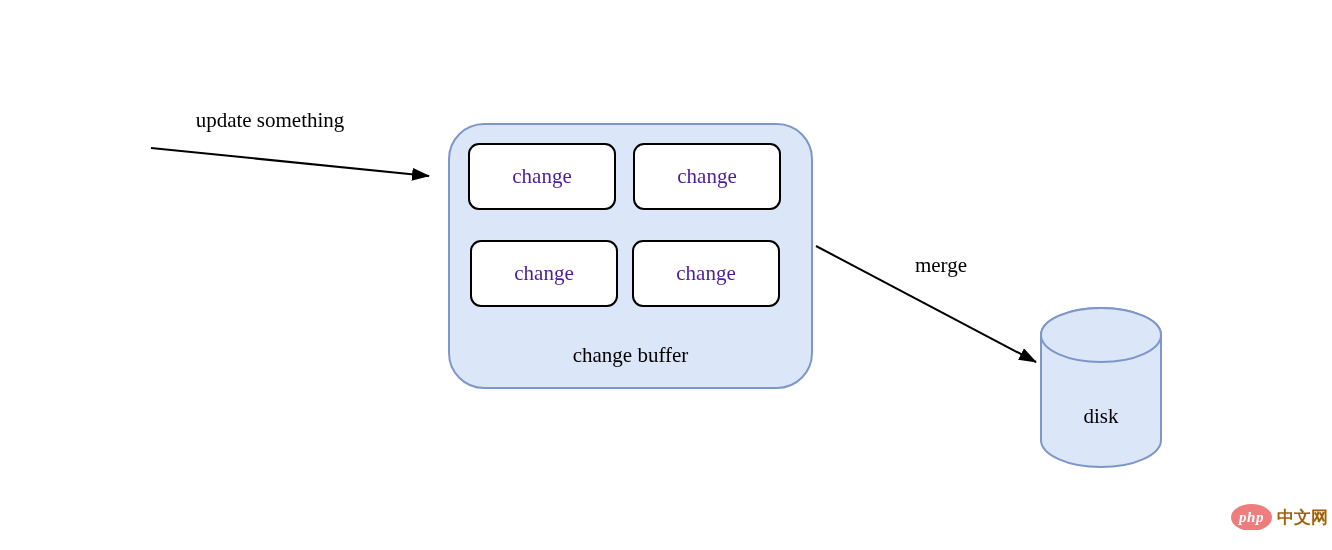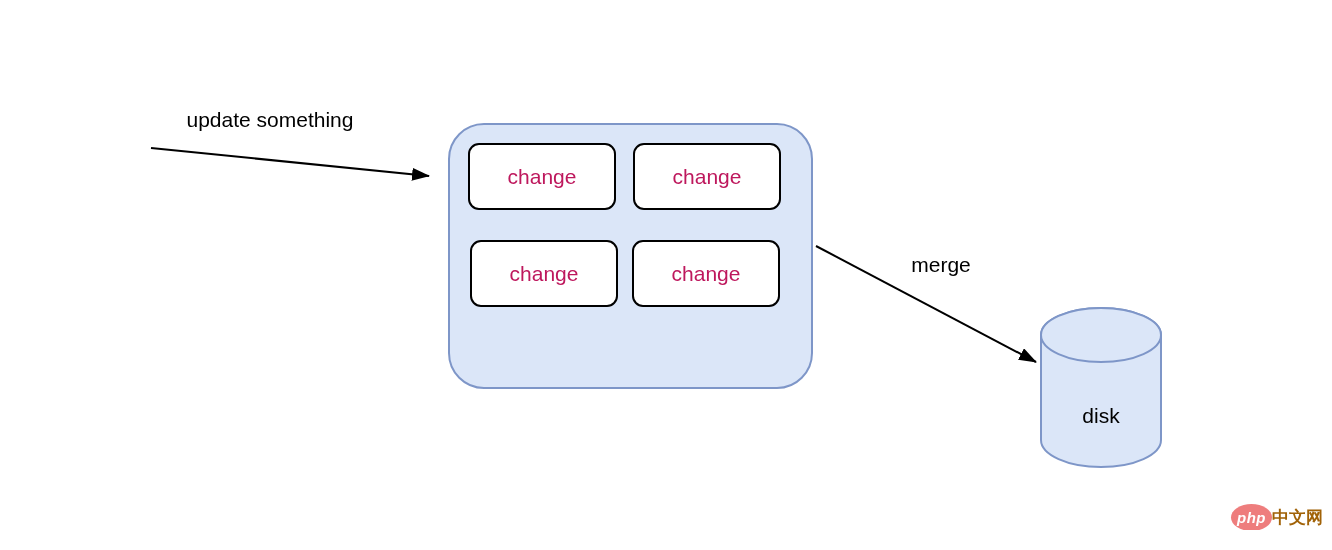--- a/index.html
+++ b/index.html
@@ -1,21 +1,21 @@
 <!DOCTYPE html>
 <html><head>
 <meta charset="utf-8">
 <style>
   html, body { margin: 0; padding: 0; background: #ffffff; }
   .canvas {
     position: relative;
     width: 1332px;
     height: 530px;
     background: #ffffff;
-    font-family: Liberation Sans, sans-serif;
+    font-family: Liberation Serif, serif;
     overflow: hidden;
   }
   .overlay {
     position: absolute;
     left: 0; top: 0;
     width: 1332px; height: 550px;
   }
   .label {
     position: absolute;
     color: #000000;
@@ -40,40 +40,41 @@
     position: absolute;
     width: 148px; height: 67px;
     background: #ffffff;
     border: 2px solid #000000;
     border-radius: 11px;
     box-sizing: border-box;
     display: flex;
     align-items: center;
     justify-content: center;
     font-size: 21px;
-    color: #be185d;
+    color: #4c1d95;
   }
   .chbox.tl { left: 18px;  top: 18px;  }
   .chbox.tr { left: 183px; top: 18px;  }
   .chbox.bl { left: 20px;  top: 115px; }
   .chbox.br { left: 182px; top: 115px; }
   .buffer-label {
     position: absolute;
     left: 0; right: 0;
     top: 218px;
     text-align: center;
     font-size: 21px;
     color: #000000;
   }
 
   .watermark {
     position: absolute;
     left: 1231px; top: 504px;
     display: flex;
     align-items: center;
+    gap: 5px;
   }
   .php-ellipse {
     display: flex;
     align-items: center;
     justify-content: center;
     width: 41px; height: 27px;
     background: #ee7d7d;
     border-radius: 50%;
     color: #ffffff;
     font-weight: bold;
@@ -109,20 +110,21 @@
     <ellipse cx="1101" cy="335" rx="60" ry="27" stroke-width="2" fill="#dbe6f8" stroke="#7e96c8"></ellipse>
   </svg>
 
   <div class="label update-label">update something</div>
 
   <div class="buffer">
     <div class="chbox tl">change</div>
     <div class="chbox tr">change</div>
     <div class="chbox bl">change</div>
     <div class="chbox br">change</div>
+    <div class="buffer-label">change buffer</div>
   </div>
 
   <div class="label disk-label">disk</div>
 
   <div class="label merge-label">merge</div>
 
   <div class="watermark">
     <span class="php-ellipse">php</span>
     <span class="site-name">中文网</span>
   </div>

